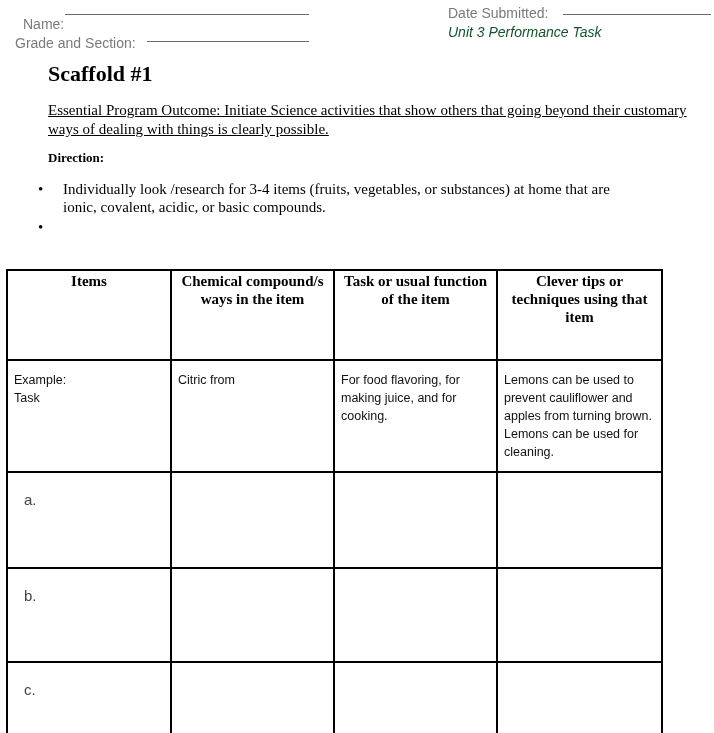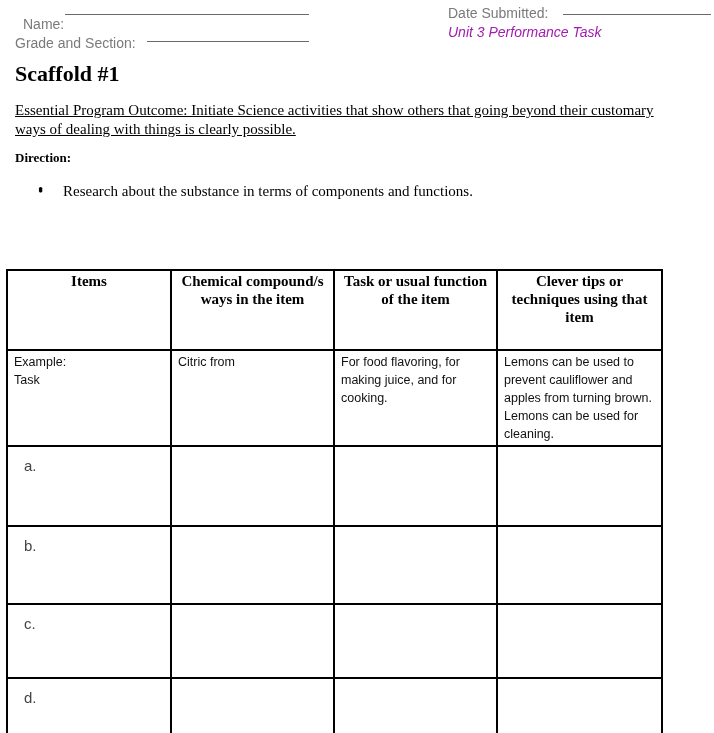--- a/index.html
+++ b/index.html
@@ -1,34 +1,34 @@
 <!DOCTYPE html>
 <html><head>
 <meta charset="utf-8">
 <style>
   html, body { margin: 0; padding: 0; background: #ffffff; }
   body { width: 714px; height: 733px; position: relative; overflow: hidden; color: #000; }
   .sans { font-family: "Liberation Sans", "DejaVu Sans", sans-serif; }
-  .serif { font-family: "Liberation Serif", "DejaVu Serif", serif; }
+  .serif { font-family: "Liberation Serif", "DejaVu Serif", serif; margin-left: 33px; }
 
   .hdr-field { position: absolute; font-size: 14px; color: #7a7a7a; }
   .hdr-line { position: absolute; height: 1px; background: #6a6a6a; }
-  .unit { position: absolute; font-size: 14px; color: #a21caf; font-style: italic; }
+  .unit { position: absolute; font-size: 14px; color: #14532d; font-style: italic; }
 
   .title { position: absolute; left: 15px; top: 61px; font-size: 22px; font-weight: bold; }
   .outcome { position: absolute; left: 15px; top: 101px; width: 640px; font-size: 15px; line-height: 19px; text-decoration: underline; }
   .direction { position: absolute; left: 15px; top: 150px; font-size: 13px; font-weight: bold; }
   .bullets { position: absolute; left: 38px; top: 180px; width: 600px; margin: 0; padding: 0; list-style: none; font-size: 15px; line-height: 18px; }
   .bullets li { position: relative; padding-left: 25px; margin-bottom: 2px; }
   .bullets li .dot { position: absolute; left: 0; top: 0; font-size: 15px; }
 
   table.grid { position: absolute; left: 6px; top: 269px; border-collapse: collapse; table-layout: fixed; width: 655px; }
   table.grid th, table.grid td { border: 2.5px solid #000; vertical-align: top; padding: 0; }
-  table.grid th { font-family: "Liberation Serif", "DejaVu Serif", serif; font-weight: bold; font-size: 15px; line-height: 18px; text-align: center; padding: 1px 4px 8px 4px; height: 69px; }
-  table.grid td { font-family: "Liberation Sans", "DejaVu Sans", sans-serif; font-size: 12.5px; line-height: 18px; color: #111; padding: 2px 6px; }
+  table.grid th { font-family: "Liberation Serif", "DejaVu Serif", serif; font-weight: bold; font-size: 15px; line-height: 18px; text-align: center; padding: 1px 4px 18px 4px; height: 69px; }
+  table.grid td { font-family: "Liberation Sans", "DejaVu Sans", sans-serif; font-size: 12.5px; line-height: 18px; color: #111; padding: 10px 6px; }
   .row-example td { height: 86px; }
   .row-a td { height: 74px; }
   .row-b td { height: 72px; }
   .row-c td { height: 68px; }
   .row-d td { height: 66px; }
   .letter { font-size: 15px; color: #444; padding-left: 10px; display: inline-block; margin-top: 8px; }
 </style>
 </head>
 <body>
 
@@ -43,24 +43,24 @@
 
 <div class="unit sans" style="left:448px; top:24px;">Unit 3 Performance Task</div>
 
 <div class="title serif">Scaffold #1</div>
 <div class="outcome serif">Essential Program Outcome: Initiate Science activities that show others that going beyond their customary ways of dealing with things is clearly possible.</div>
 <div class="direction serif">Direction:</div>
 
 <ul class="bullets serif">
   <li>
     <span class="dot">•</span>
+    <span>Individually look /research for 3-4 items (fruits, vegetables, or substances) at home that are ionic, covalent, acidic, or basic compounds.</span>
   </li>
   <li>
     <span class="dot">•</span>
-    <span>Research about the substance in terms of components and functions.</span>
   </li>
 </ul>
 
 <table class="grid">
   <colgroup>
     <col style="width:164px">
       <col style="width:163px">
       <col style="width:163px">
       <col style="width:165px">
   </colgroup>

